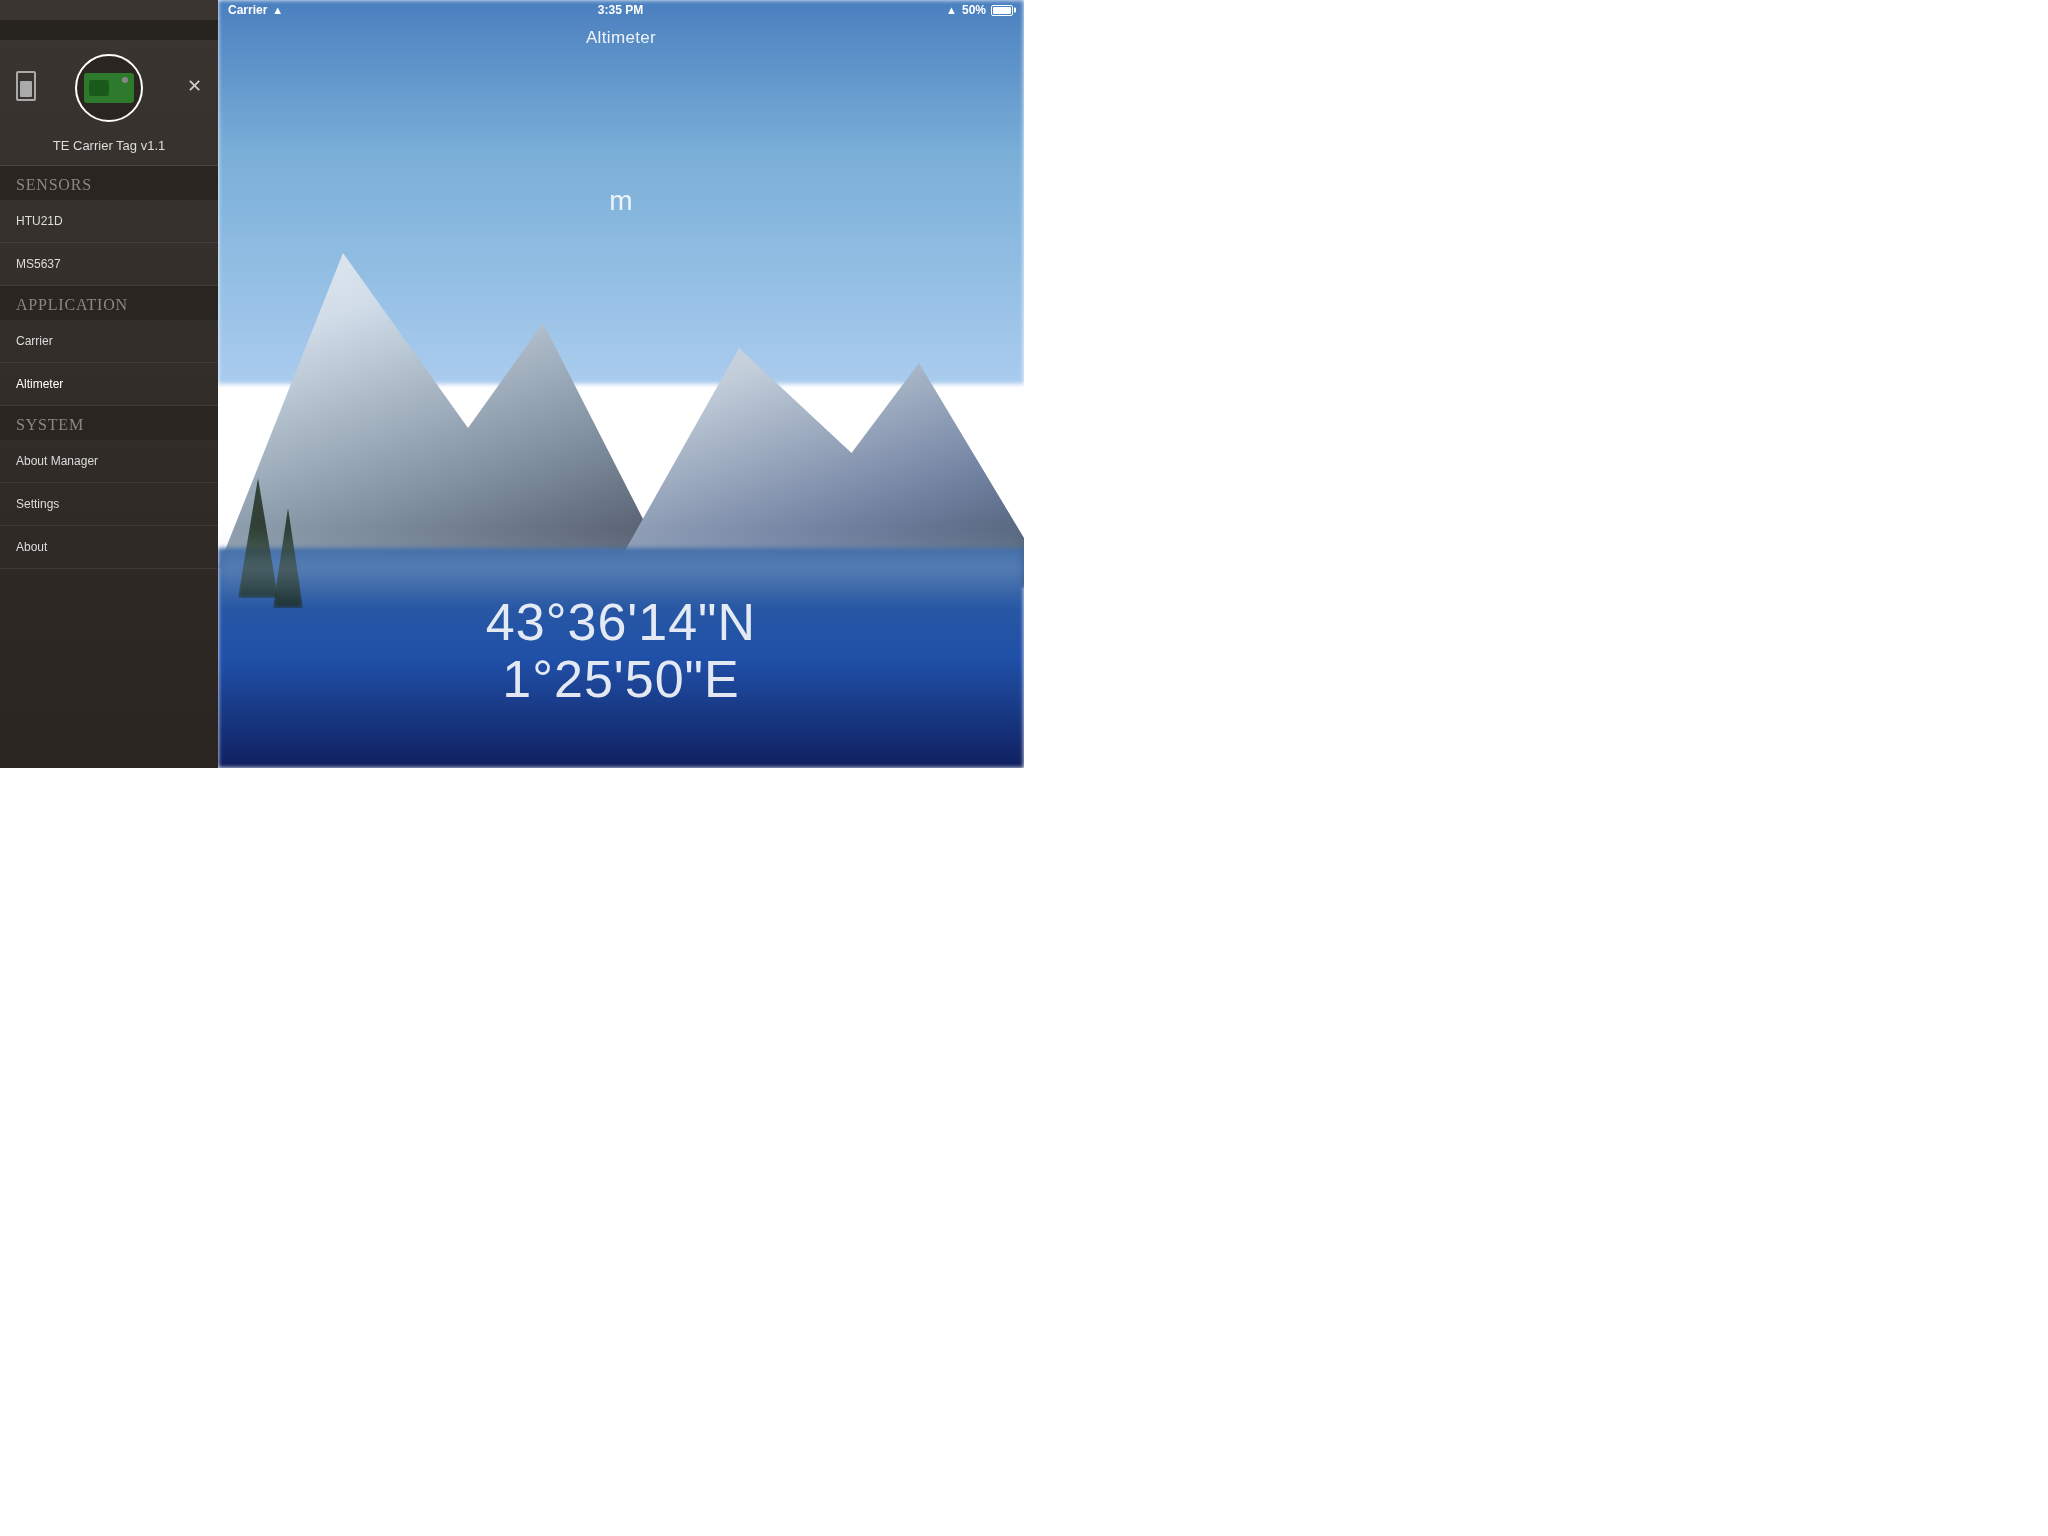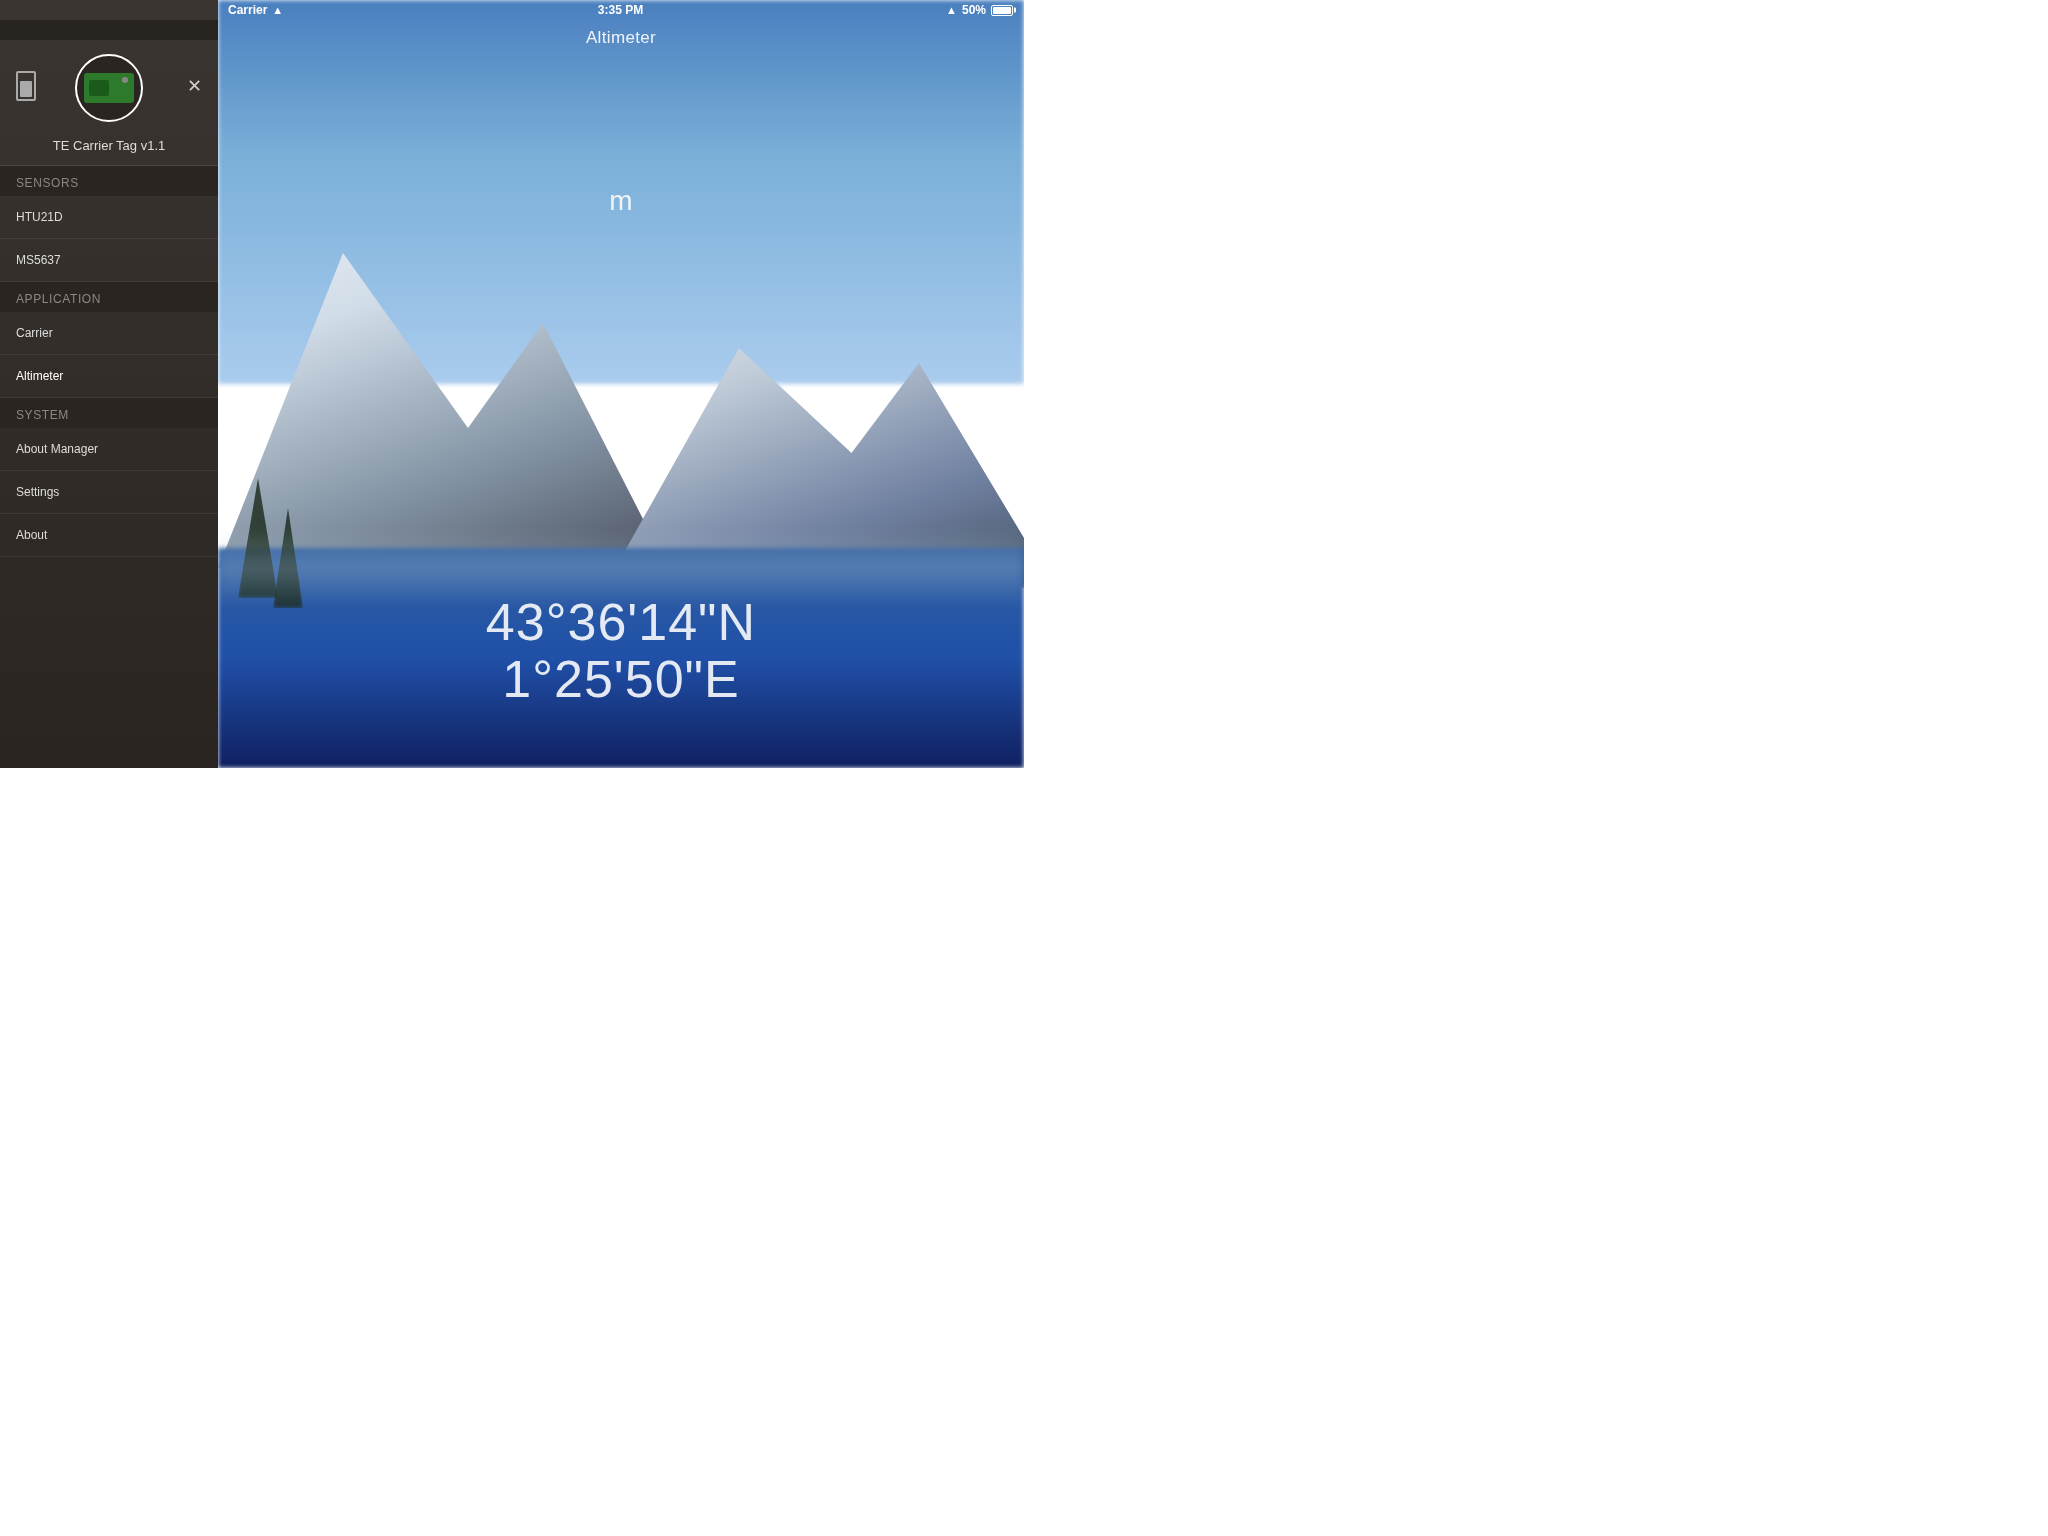--- a/index.html
+++ b/index.html
@@ -183,25 +183,26 @@
     .device-name {
       text-align: center;
       color: #ddd;
       font-size: 13px;
       padding: 6px 16px 12px;
       border-bottom: 1px solid rgba(255,255,255,0.1);
     }
 
     .section-header {
       padding: 10px 16px 6px;
-      font-size: 12px;
+      font-size: 16px;
       color: #888;
       letter-spacing: 0.05em;
       text-transform: uppercase;
       background: #2a2520;
+      font-family: Liberation Serif, serif;
     }
 
     .sidebar-item {
       padding: 14px 16px;
       color: #ddd;
       font-size: 12px;
       cursor: pointer;
       border-bottom: 1px solid rgba(255,255,255,0.07);
       transition: background 0.15s;
     }

